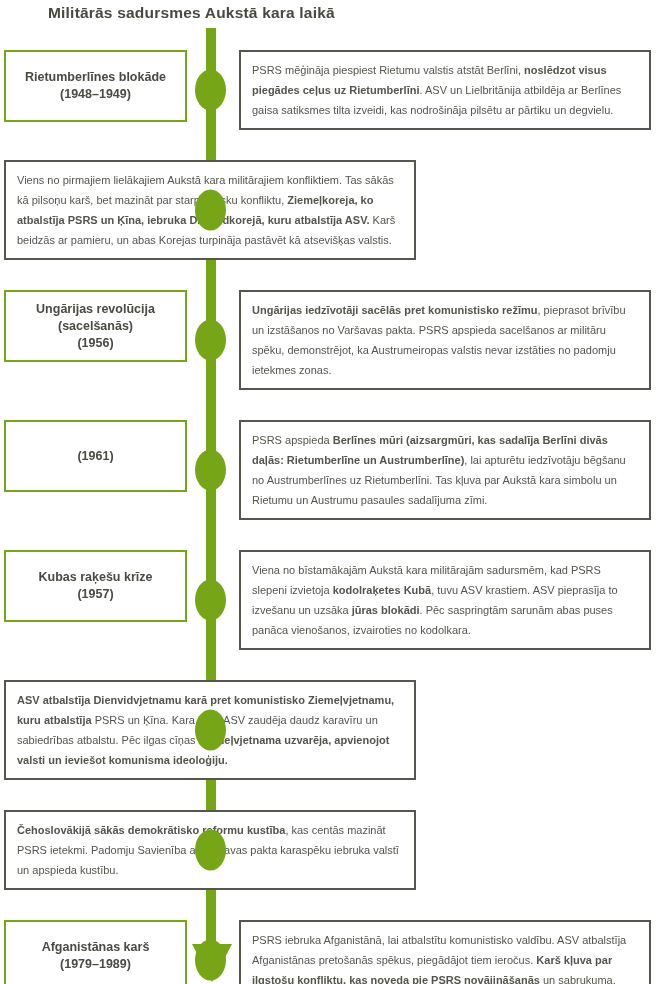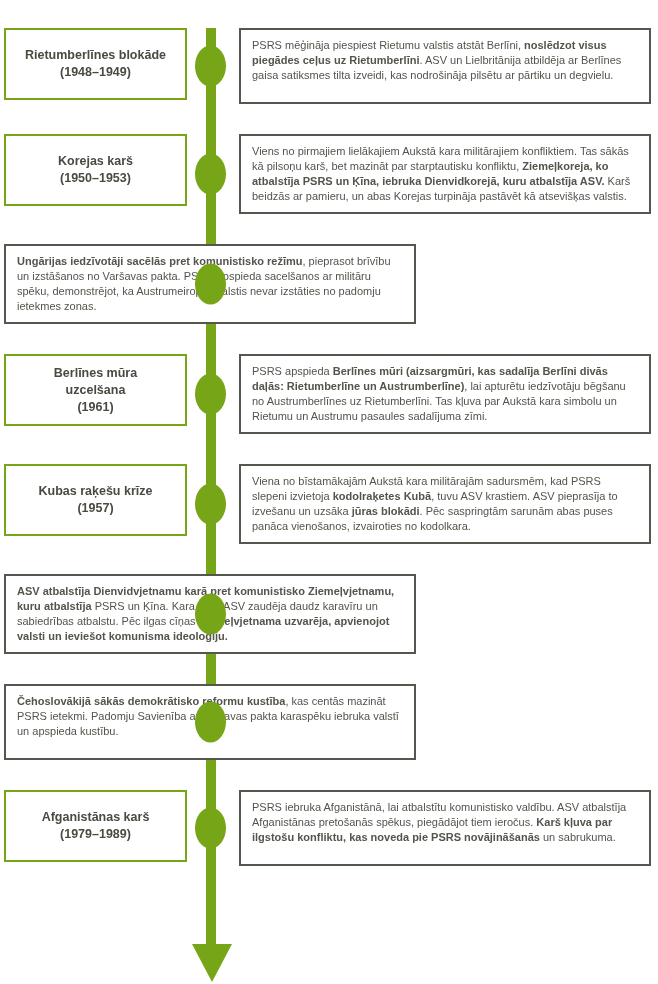--- a/index.html
+++ b/index.html
@@ -75,64 +75,64 @@
     width:412px;
     min-height:76px;
     flex:0 0 412px;
     border:2px solid var(--desc-border,#55564E);
     background:#fff;
     padding:8px 11px;
   }
   .desc{
     margin:0;
     font-size:11px;
-    line-height:15px;
+    line-height:20px;
     color:var(--text-gray,#53544C);
   }
   .desc b{font-weight:bold;}
 </style>
 </head>
 <body>
 
 <div id="canvas">
+  <div class="title">Militārās sadursmes Aukstā kara laikā</div>
   <div class="tl-line"></div>
   <div class="tl-arrow"></div>
   <div id="rows">
   <div class="row">
     <div class="event-box">
       <div class="event-name">Rietumberlīnes blokāde</div>
       <div class="event-date">(1948–1949)</div>
     </div>
     <div class="dot"></div>
     <div class="desc-box">
       <p class="desc"><span>PSRS mēģināja piespiest Rietumu valstis atstāt Berlīni, </span><b>noslēdzot visus piegādes ceļus uz Rietumberlīni</b><span>. ASV un Lielbritānija atbildēja ar Berlīnes gaisa satiksmes tilta izveidi, kas nodrošināja pilsētu ar pārtiku un degvielu.</span></p>
     </div>
   </div>
 
   <div class="row">
-    <div class="event-box">
-      <div class="event-name">Korejas karš</div>
-      <div class="event-date">(1950–1953)</div>
-    </div>
     <div class="dot"></div>
     <div class="desc-box">
       <p class="desc"><span>Viens no pirmajiem lielākajiem Aukstā kara militārajiem konfliktiem. Tas sākās kā pilsoņu karš, bet mazināt par starptautisku konfliktu, </span><b>Ziemeļkoreja, ko atbalstīja PSRS un Ķīna, iebruka Dienvidkorejā, kuru atbalstīja ASV.</b><span> Karš beidzās ar pamieru, un abas Korejas turpināja pastāvēt kā atsevišķas valstis.</span></p>
     </div>
   </div>
 
   <div class="row">
+    <div class="event-box">
+      <div class="event-name">Ungārijas revolūcija (sacelšanās)</div>
+      <div class="event-date">(1956)</div>
+    </div>
     <div class="dot"></div>
     <div class="desc-box">
       <p class="desc"><b>Ungārijas iedzīvotāji sacēlās pret komunistisko režīmu</b><span>, pieprasot brīvību un izstāšanos no Varšavas pakta. PSRS apspieda sacelšanos ar militāru spēku, demonstrējot, ka Austrumeiropas valstis nevar izstāties no padomju ietekmes zonas.</span></p>
     </div>
   </div>
 
   <div class="row">
     <div class="event-box">
-      <div class="event-name">Berlīnes mūra uzcelšana</div>
       <div class="event-date">(1961)</div>
     </div>
     <div class="dot"></div>
     <div class="desc-box">
       <p class="desc"><span>PSRS apspieda </span><b>Berlīnes mūri (aizsargmūri, kas sadalīja Berlīni divās daļās: Rietumberlīne un Austrumberlīne)</b><span>, lai apturētu iedzīvotāju bēgšanu no Austrumberlīnes uz Rietumberlīni. Tas kļuva par Aukstā kara simbolu un Rietumu un Austrumu pasaules sadalījuma zīmi.</span></p>
     </div>
   </div>
 
   <div class="row">
     <div class="event-box">

